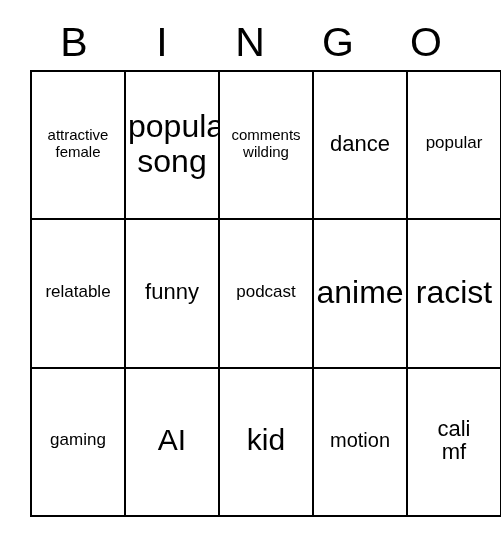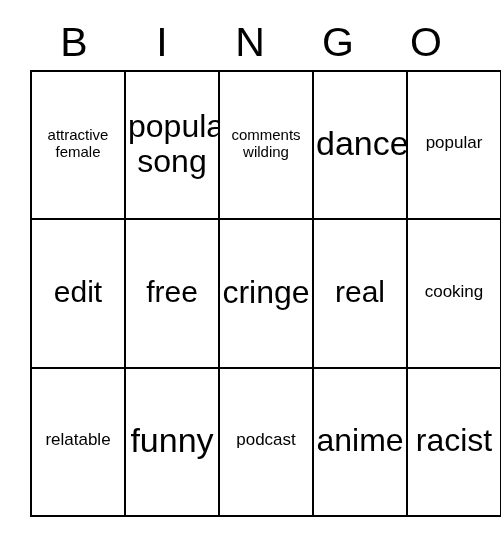--- a/index.html
+++ b/index.html
@@ -62,21 +62,21 @@
     display: block;
     line-height: 1.08;
     color: #000000;
     white-space: pre-line;
     padding-bottom: 3px;
   }
   .fs-xs { font-size: 15px; }
   .fs-sm { font-size: 17px; }
   .fs-md { font-size: 20px; }
   .fs-lg { font-size: 32px; }
-  .fs-xl { font-size: 34px; }
+  .fs-xl { font-size: 22px; }
   .fs-xxl { font-size: 30px; }
 </style>
 </head>
 <body>
 
 <div id="card">
 
   <div id="header-row">
     <div class="header-letter">B</div>
     <div class="header-letter">I</div>
@@ -102,48 +102,49 @@
           </td>
         <td class="cell">
             <span class="cell-text fs-xl">dance</span>
           </td>
         <td class="cell">
             <span class="cell-text fs-sm">popular</span>
           </td>
       </tr>
       <tr>
         <td class="cell">
-            <span class="cell-text fs-xxl">edit</span>
-          </td>
-        <td class="cell">
-            <span class="cell-text fs-xxl">free</span>
-          </td>
-        <td class="cell">
-            <span class="cell-text fs-lg">cringe</span>
-          </td>
-        <td class="cell">
-            <span class="cell-text fs-xxl">real</span>
-          </td>
-        <td class="cell">
-            <span class="cell-text fs-sm">cooking</span>
-          </td>
-      </tr>
-      <tr>
-        <td class="cell">
             <span class="cell-text fs-sm">relatable</span>
           </td>
         <td class="cell">
             <span class="cell-text fs-xl">funny</span>
           </td>
         <td class="cell">
             <span class="cell-text fs-sm">podcast</span>
           </td>
         <td class="cell">
             <span class="cell-text fs-lg">anime</span>
           </td>
         <td class="cell">
             <span class="cell-text fs-lg">racist</span>
           </td>
       </tr>
+      <tr>
+        <td class="cell">
+            <span class="cell-text fs-sm">gaming</span>
+          </td>
+        <td class="cell">
+            <span class="cell-text fs-xxl">AI</span>
+          </td>
+        <td class="cell">
+            <span class="cell-text fs-xxl">kid</span>
+          </td>
+        <td class="cell">
+            <span class="cell-text fs-md">motion</span>
+          </td>
+        <td class="cell">
+            <span class="cell-text fs-xl">cali
+mf</span>
+          </td>
+      </tr>
     </tbody>
   </table>
 
 </div>
 
 </body></html>

